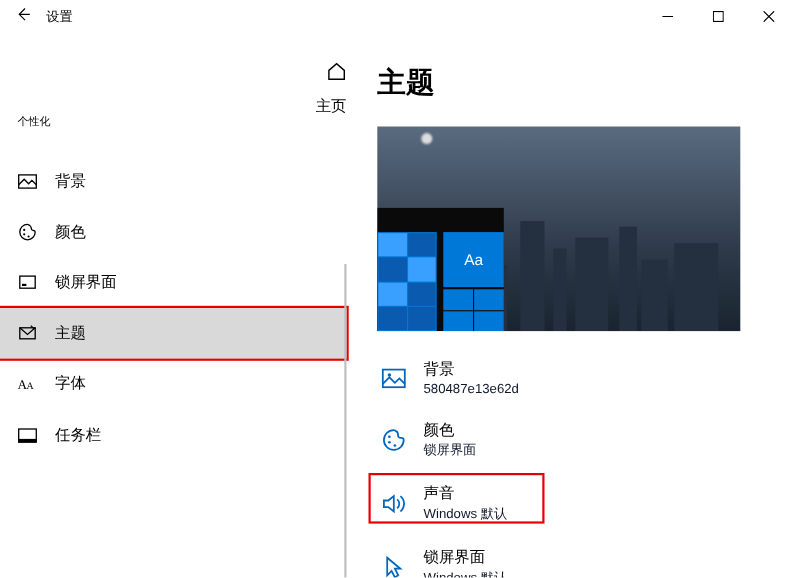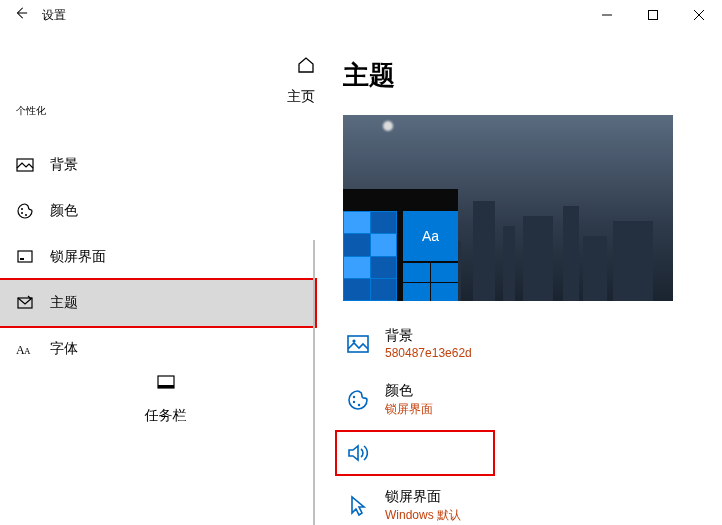--- a/index.html
+++ b/index.html
@@ -19,21 +19,21 @@
   .home-row span.lbl { font-size: 14px; }
   .search-wrap { padding: 0 12px 16px 12px; }
   .search { height: 34px; border: 1px solid #555; display: flex; align-items: center; padding: 0 8px; }
   .search input { flex: 1; border: none; outline: none; font-size: 14px; background: transparent; font-family: inherit; }
   .search .sicon { width: 16px; height: 16px; }
   .section-title { font-size: 10px; font-weight: normal; padding-left: 16px; margin-bottom: 24px; }
   .nav { display: flex; flex-direction: column; position: relative; }
   .nav-item { height: 46px; display: flex; align-items: center; gap: 16px; padding-left: 16px; font-size: 14px; position: relative; }
   .nav-item .icon { width: 18px; height: 18px; display:flex; align-items:center; justify-content:center; }
   .nav-item.selected { background: #d9d9d9; }
-  .nav-item.last { border-top: 1px solid transparent; flex-direction: column; }
+  .nav-item.last { border-top: 1px solid transparent; }
   .hl-red1 { position: absolute; border: 2px solid #e60000; pointer-events: none; }
   .scroll-track { position: absolute; right: 0; top: 210px; width: 2px; height: 300px; background: #bfbfbf; }
   .content { flex: 1; padding: 28px 20px 0 28px; overflow: hidden; }
   .content h1 { font-size: 26px; font-weight: 600; margin-bottom: 22px; }
   .preview { width: 330px; height: 186px; background: linear-gradient(180deg,#5a6b80 0%, #2e3a4a 60%, #1a2430 100%); position: relative; overflow: hidden; }
   .sky1 { position:absolute; top:6px; left:40px; width:10px; height:10px; background:#ddd; border-radius:50%; filter:blur(1px); }
   .skyline { position:absolute; left:0; right:0; bottom:0; height:110px; }
   .bld { position:absolute; bottom:0; background:#243040; }
   .b1{left:60px;width:14px;height:70px} .b2{left:80px;width:10px;height:90px} .b3{left:100px;width:18px;height:60px}
   .b4{left:130px;width:22px;height:100px} .b5{left:160px;width:12px;height:75px} .b6{left:180px;width:30px;height:85px}
@@ -42,21 +42,21 @@
   .win-p { position:absolute; left:0; bottom:0; width:54px; height:90px; background:#0078d7; display:grid; grid-template-columns:repeat(2,1fr); grid-template-rows:repeat(4,1fr); gap:1px; padding:1px;}
   .win-p div{ background:#0a5bb0; }
   .win-p .lt{ background:#3aa0ff; }
   .aa-tile { position:absolute; left:60px; bottom:40px; width:55px; height:50px; background:#0078d7; color:#fff; display:flex; align-items:center; justify-content:center; font-size:14px; }
   .tiles2 { position:absolute; left:60px; bottom:0; width:55px; height:38px; display:grid; grid-template-columns:1fr 1fr; grid-template-rows:1fr 1fr; gap:1px;}
   .tiles2 div{ background:#0078d7; }
   .opts { margin-top: 22px; display:flex; flex-direction:column; gap: 14px; position: relative; }
   .opt { display:flex; align-items:center; gap: 14px; padding: 4px 0 4px 2px; }
   .opt .oicon { width: 26px; height: 26px; display:flex; align-items:center; justify-content:center; color:#0067c0; }
   .opt .otxt .t1 { font-size: 14px; color:#000; }
-  .opt .otxt .t2 { font-size: 12px; color:#c2410c; margin-top:1px; }
+  .opt .otxt .t2 { font-size: 12px; color:#0f172a; margin-top:1px; }
 </style>
 </head>
 <body>
 
 <div class="win">
 
   <div class="titlebar">
     <div class="tb-left">
       <div class="tb-back">
         <svg viewBox="0 0 16 16">
@@ -227,20 +227,24 @@
           </div>
         </div>
         <div class="opt" style="position:relative;">
           <span class="oicon">
               <svg viewBox="0 0 24 24" width="24" height="24">
                 <path d="M3 9 H7 L12 5 V19 L7 15 H3 Z" fill="none" stroke="#0067c0" stroke-width="1.6"></path>
                 <path d="M15 8 A5 5 0 0 1 15 16" fill="none" stroke="#0067c0" stroke-width="1.6"></path>
                 <path d="M18 5 A9 9 0 0 1 18 19" fill="none" stroke="#0067c0" stroke-width="1.6"></path>
               </svg>
             </span>
+          <div class="otxt">
+            <div class="t1">声音</div>
+            <div class="t2">Windows 默认</div>
+          </div>
           <div class="hl-red1" style="left:-8px; top:-6px; width:160px; height:46px;"></div>
         </div>
         <div class="opt">
           <span class="oicon">
               <svg viewBox="0 0 24 24" width="24" height="24">
                 <path d="M6 3 L6 19 L10 15 L13 21 L16 19 L13 13 L18 13 Z" fill="none" stroke="#0067c0" stroke-width="1.6"></path>
               </svg>
             </span>
           <div class="otxt">
             <div class="t1">锁屏界面</div>

